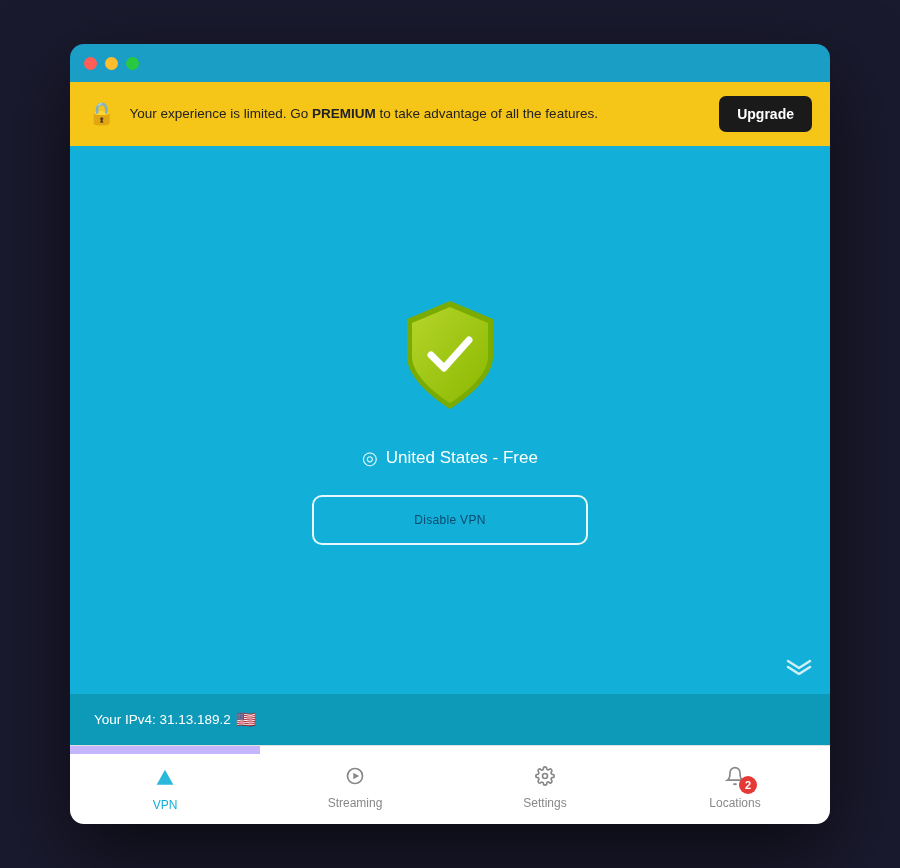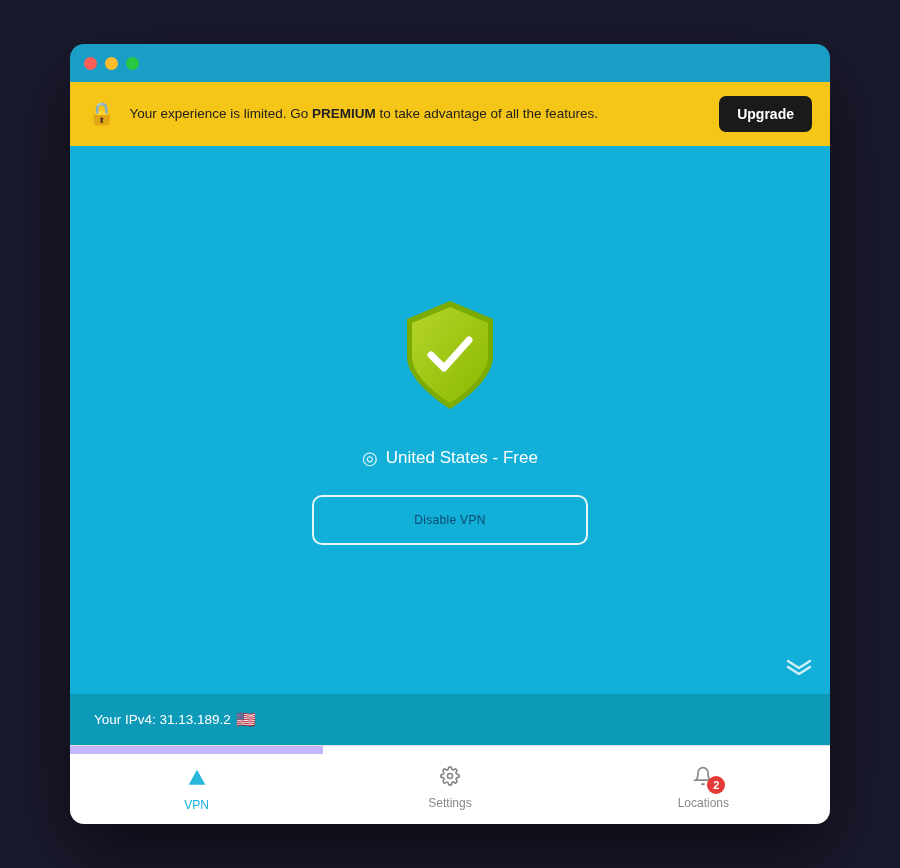--- a/index.html
+++ b/index.html
@@ -293,20 +293,29 @@
     <div class="nav-item active">
       <span class="nav-icon">
         <svg width="20" height="20" viewBox="0 0 24 24" fill="none" xmlns="http://www.w3.org/2000/svg">
           <polygon points="12,2 2,20 22,20" fill="#12b0d8" opacity="0.9"></polygon>
         </svg>
       </span>
       <span class="nav-label" style="color:#12b0d8">VPN</span>
     </div>
 
 
+    <div class="nav-item">
+      <span class="nav-icon">
+        <svg width="20" height="20" viewBox="0 0 24 24" fill="none" xmlns="http://www.w3.org/2000/svg">
+          <circle cx="12" cy="12" r="9" stroke="#888" stroke-width="2"></circle>
+          <polygon points="10,8 17,12 10,16" fill="#888"></polygon>
+        </svg>
+      </span>
+      <span class="nav-label">Streaming</span>
+    </div>
 
     <div class="nav-item">
       <span class="nav-icon">
         <svg width="20" height="20" viewBox="0 0 24 24" fill="none" xmlns="http://www.w3.org/2000/svg">
           <circle cx="12" cy="12" r="3" stroke="#888" stroke-width="2"></circle>
           <path d="M19.4 15a1.65 1.65 0 0 0 .33 1.82l.06.06a2 2 0 0 1-2.83 2.83l-.06-.06a1.65 1.65 0 0 0-1.82-.33 1.65 1.65 0 0 0-1 1.51V21a2 2 0 0 1-4 0v-.09A1.65 1.65 0 0 0 9 19.4a1.65 1.65 0 0 0-1.82.33l-.06.06a2 2 0 0 1-2.83-2.83l.06-.06A1.65 1.65 0 0 0 4.68 15a1.65 1.65 0 0 0-1.51-1H3a2 2 0 0 1 0-4h.09A1.65 1.65 0 0 0 4.6 9a1.65 1.65 0 0 0-.33-1.82l-.06-.06a2 2 0 0 1 2.83-2.83l.06.06A1.65 1.65 0 0 0 9 4.68a1.65 1.65 0 0 0 1-1.51V3a2 2 0 0 1 4 0v.09a1.65 1.65 0 0 0 1 1.51 1.65 1.65 0 0 0 1.82-.33l.06-.06a2 2 0 0 1 2.83 2.83l-.06.06A1.65 1.65 0 0 0 19.4 9a1.65 1.65 0 0 0 1.51 1H21a2 2 0 0 1 0 4h-.09a1.65 1.65 0 0 0-1.51 1z" stroke="#888" stroke-width="2" fill="none"></path>
         </svg>
       </span>
       <span class="nav-label">Settings</span>
     </div>

